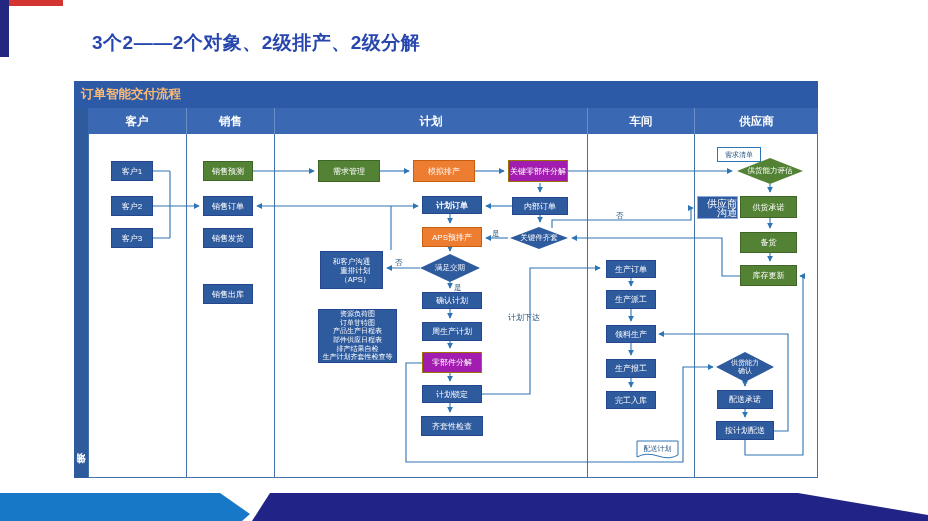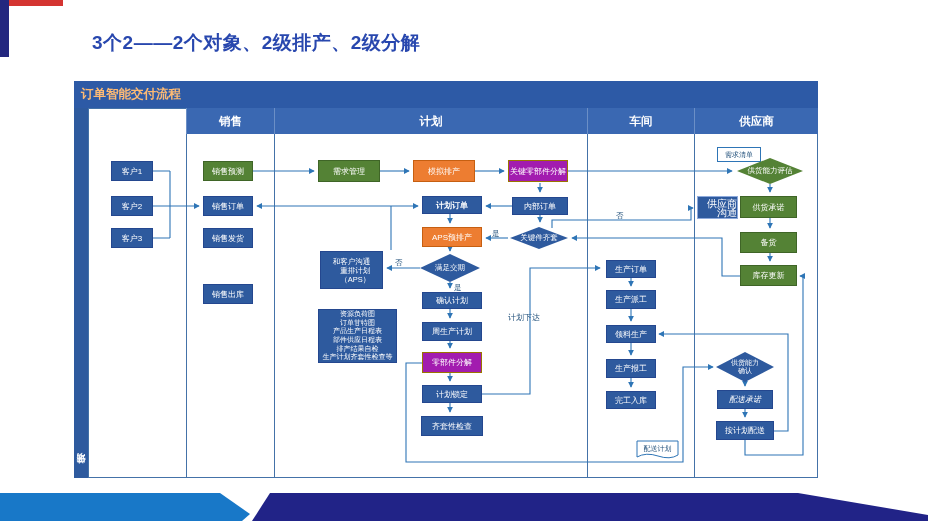--- a/index.html
+++ b/index.html
@@ -48,20 +48,21 @@
   <div class="abs corner-red"></div>
 
   <div class="abs slide-title">3个2——2个对象、2级排产、2级分解</div>
 
   <div class="abs panel-titlebar">订单智能交付流程</div>
   <div class="abs sidebar">
     <span class="sidebar-label">关键活动</span>
   </div>
 
   <div class="abs table-frame"></div>
+  <div class="abs lane-head" style="left:88px;width:98px;border-left:none;">客户</div>
   <div class="abs lane-head" style="left:186px;width:88px;">销售</div>
   <div class="abs lane-head" style="left:274px;width:313px;">计划</div>
   <div class="abs lane-head" style="left:587px;width:107px;">车间</div>
   <div class="abs lane-head" style="left:694px;width:124px;">供应商</div>
   <div class="abs lane-line" style="left:186px;"></div>
   <div class="abs lane-line" style="left:274px;"></div>
   <div class="abs lane-line" style="left:587px;"></div>
   <div class="abs lane-line" style="left:694px;"></div>
 
   <svg width="928" height="521">
@@ -155,21 +156,21 @@
   </svg>
 
   <div class="abs banner" style="left:717px;top:147px;width:42px;height:13px;">需求清单</div>
   <div class="abs diamond d-green" style="left:737px;top:158px;width:66px;height:26px;">供货能力评估</div>
   <div class="abs box" style="left:697px;top:196px;width:41px;height:23px;font-size:10px;border:1px solid #8eaadc;">供应商沟通</div>
   <div class="abs box green" style="left:740px;top:196px;width:57px;height:22px;">供货承诺</div>
   <div class="abs box green" style="left:740px;top:232px;width:57px;height:21px;">备货</div>
   <div class="abs box green" style="left:740px;top:265px;width:57px;height:21px;">库存更新</div>
   <div class="abs diamond d-blue multiline" style="left:716px;top:352px;width:58px;height:30px;font-size:7px;">供货能力
 确认</div>
-  <div class="abs box" style="left:717px;top:390px;width:56px;height:19px;font-style:italic;">配送承诺</div>
+  <div class="abs box" style="left:717px;top:390px;width:56px;height:19px;">配送承诺</div>
   <div class="abs box" style="left:716px;top:421px;width:58px;height:19px;">按计划配送</div>
 
   <div class="abs lbl" style="left:492px;top:229px;">是</div>
   <div class="abs lbl" style="left:616px;top:211px;">否</div>
   <div class="abs lbl" style="left:395px;top:258px;">否</div>
   <div class="abs lbl" style="left:454px;top:283px;">是</div>
   <div class="abs lbl" style="left:508px;top:312px;font-size:8px;">计划下达</div>
 
   <svg class="abs bb" width="928" height="28">
     <polygon points="0,0 220,0 250,21 242,28 0,28" fill="#1878c8"></polygon>

